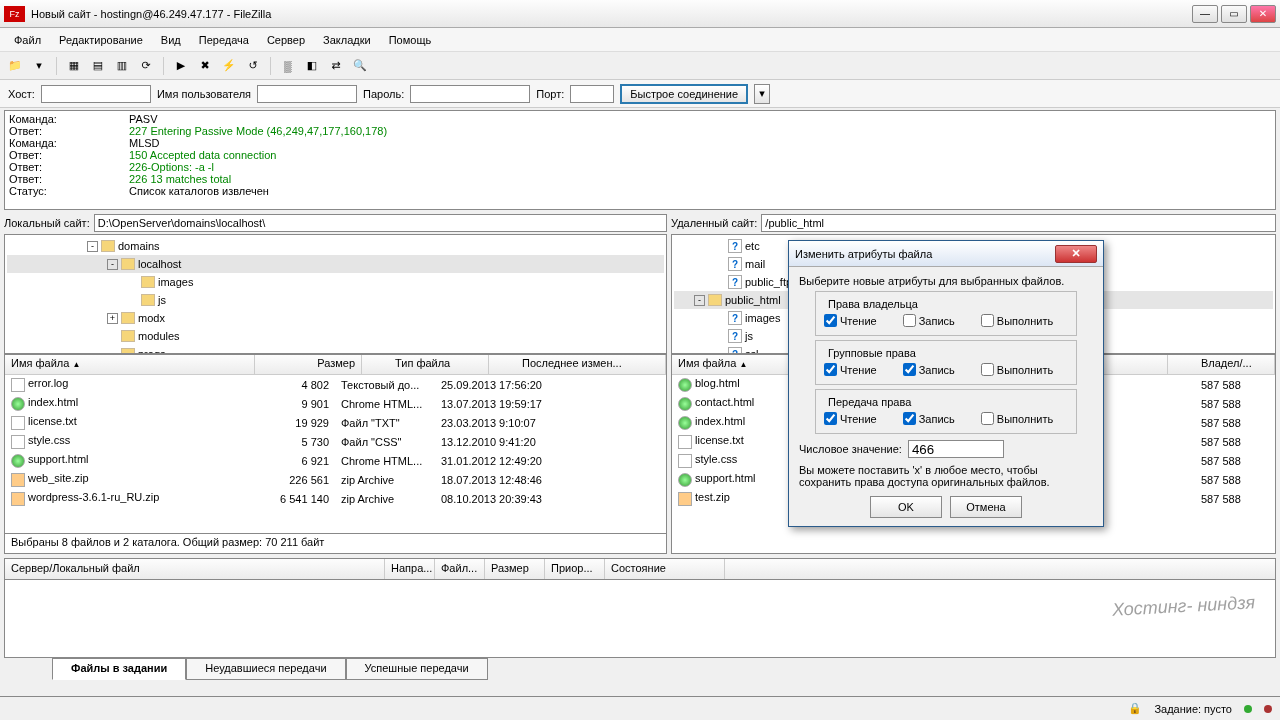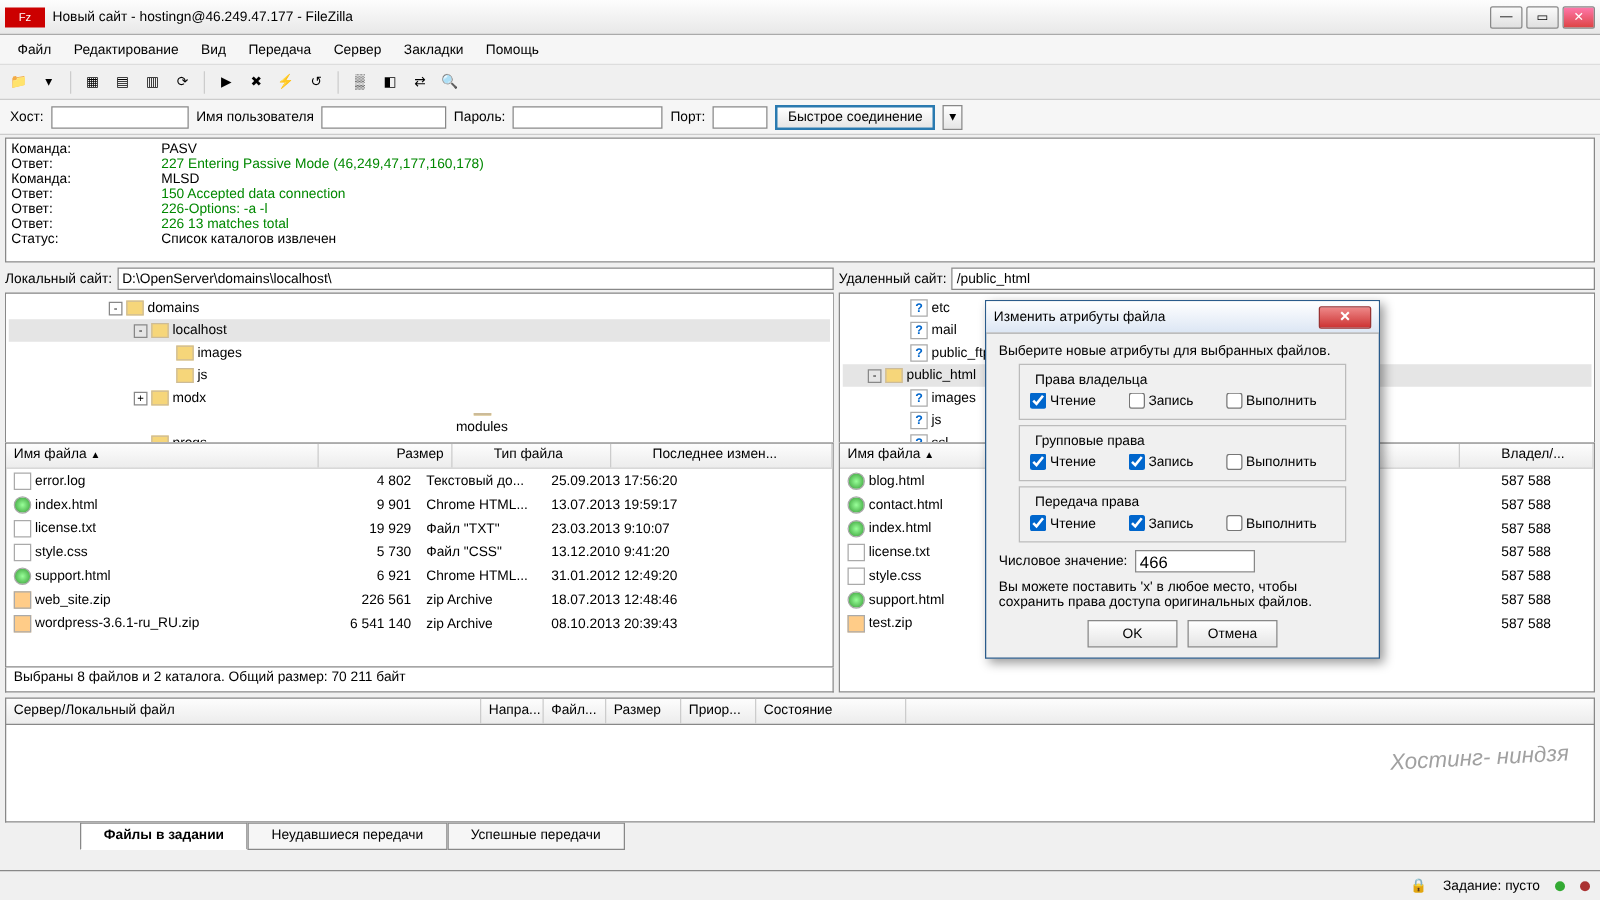--- a/index.html
+++ b/index.html
@@ -1,18 +1,18 @@
 <!DOCTYPE html>
 <html><head>
 <meta charset="utf-8">
 <style>
 * { box-sizing: border-box; margin: 0; padding: 0; }
 body { font-family: Tahoma, sans-serif; font-size: 11px; background: #f0f0f0; width: 1280px; height: 720px; overflow: hidden; position: relative; }
 .titlebar { height: 28px; background: linear-gradient(#fdfdfd, #e8e8e8); border-bottom: 1px solid #aaa; display: flex; align-items: center; padding: 0 4px; }
-.titlebar .app-icon { width: 32px; height: 16px; background: #c00; color: #fff; font-size: 9px; font-weight: normal; display: inline-flex; align-items: center; justify-content: center; margin-right: 6px; }
+.titlebar .app-icon { width: 21px; height: 16px; background: #c00; color: #fff; font-size: 9px; font-weight: normal; display: inline-flex; align-items: center; justify-content: center; margin-right: 6px; }
 .titlebar .title { flex: 1; }
 .winbtns { display: flex; gap: 3px; }
 .winbtn { width: 26px; height: 18px; border: 1px solid #888; background: linear-gradient(#fafafa,#e0e0e0); display: flex; align-items: center; justify-content: center; font-size: 10px; border-radius: 2px; }
 .winbtn.close { background: linear-gradient(#f7a,#d44); color: #fff; }
 .menubar { height: 24px; background: #f6f6f6; border-bottom: 1px solid #ddd; display: flex; align-items: center; padding: 0 6px; gap: 2px; }
 .menubar span { padding: 3px 8px; }
 .toolbar { height: 28px; background: #f0f0f0; border-bottom: 1px solid #ccc; display: flex; align-items: center; padding: 0 4px; gap: 2px; }
 .tbtn { width: 22px; height: 22px; border: 1px solid transparent; display: flex; align-items: center; justify-content: center; }
 .tsep { width: 1px; height: 18px; background: #ccc; margin: 0 4px; }
 .quickconnect { height: 28px; background: #f6f6f6; border-bottom: 1px solid #ccc; display: flex; align-items: center; padding: 0 8px; gap: 6px; }
@@ -39,21 +39,21 @@
 .fl-head > div { border-right: 1px solid #ccc; padding: 2px 6px; }
 .fl-row { display: flex; height: 19px; align-items: center; }
 .fl-row > div { padding: 1px 6px; white-space: nowrap; overflow: hidden; }
 .file-icon { width: 14px; height: 14px; display: inline-block; background: #fff; border: 1px solid #aaa; margin-right: 3px; vertical-align: middle; }
 .file-icon.html { background: radial-gradient(#9f9,#393); border-radius: 50%; }
 .file-icon.zip { background: #fc8; }
 .statusline { height: 20px; border: 1px solid #888; border-top: none; background: #fff; padding: 2px 6px; font-size: 11px; }
 .queue-head { height: 22px; background: linear-gradient(#fdfdfd,#ececec); border: 1px solid #888; margin: 4px 4px 0; display: flex; }
 .queue-head > div { border-right: 1px solid #ccc; padding: 3px 6px; }
 .queue-body { height: 78px; border: 1px solid #888; border-top: none; margin: 0 4px; background: #fff; position: relative; }
-.tabs { height: 22px; margin: 0 16px; display: flex; padding-left: 48px; }
+.tabs { height: 22px; margin: 0 4px; display: flex; padding-left: 48px; }
 .tab { border: 1px solid #888; padding: 3px 18px; background: #f6f6f6; font-size: 11px; }
 .tab.active { background: #fff; font-weight: bold; border-bottom-color: #fff; }
 .footer { position: absolute; bottom: 0; height: 24px; width: 100%; border-top: 1px solid #888; display: flex; align-items: center; justify-content: flex-end; padding: 0 8px; gap: 12px; font-size: 11px; background: #f0f0f0; }
 .led { width: 8px; height: 8px; border-radius: 50%; display: inline-block; }
 
 .dialog { position: absolute; left: 788px; top: 240px; width: 316px; background: #f0f0f0; border: 1px solid #2a5b8b; box-shadow: 3px 3px 8px rgba(0,0,0,0.4); }
 .dlg-title { height: 26px; background: linear-gradient(#fff,#dce6f4); display: flex; align-items: center; padding: 0 6px; border-bottom: 1px solid #aaa; }
 .dlg-title span { flex: 1; }
 .dlg-close { width: 42px; height: 18px; background: linear-gradient(#e88,#c33); border: 1px solid #933; border-radius: 2px; color: #fff; display: flex; align-items: center; justify-content: center; font-weight: bold; }
 .dlg-body { padding: 8px 10px; font-size: 11px; }
@@ -186,21 +186,21 @@
         <div class="tree-item" style="padding-left: 120px;">
           <span style="width:11px"></span>
           <span class="folder-icon"></span>
           <span>js</span>
         </div>
         <div class="tree-item" style="padding-left: 100px;">
           <span class="expander">+</span>
           <span class="folder-icon"></span>
           <span>modx</span>
         </div>
-        <div class="tree-item" style="padding-left: 100px; flex-direction: column;">
+        <div class="tree-item" style="padding-left: 100px;">
           <span style="width:11px"></span>
           <span class="folder-icon"></span>
           <span>modules</span>
         </div>
         <div class="tree-item" style="padding-left: 100px;">
           <span style="width:11px"></span>
           <span class="folder-icon"></span>
           <span>progs</span>
         </div>
       </div>

